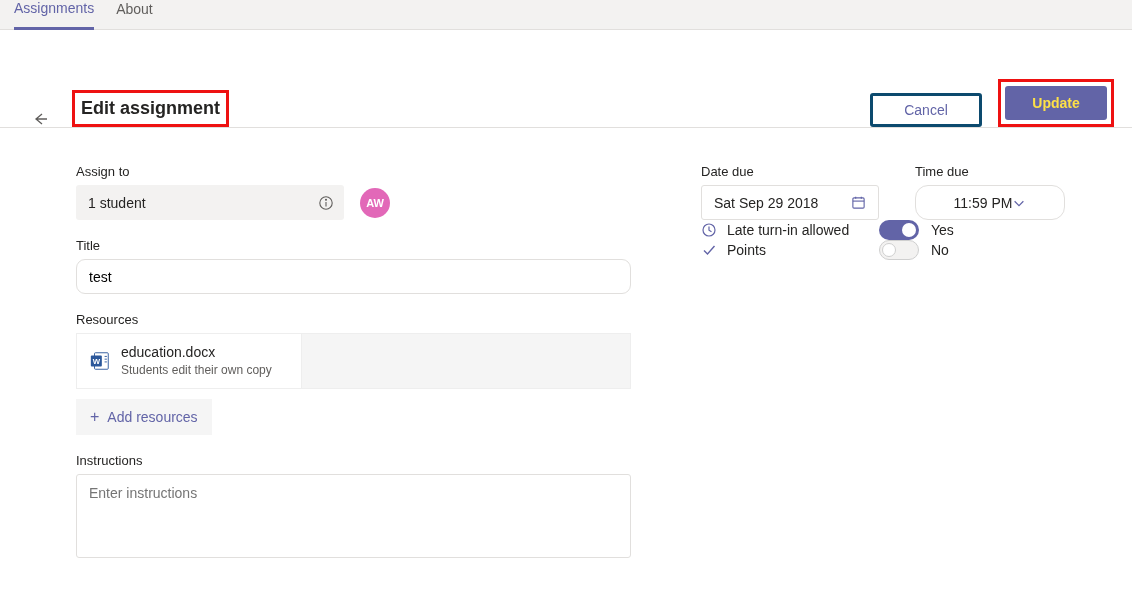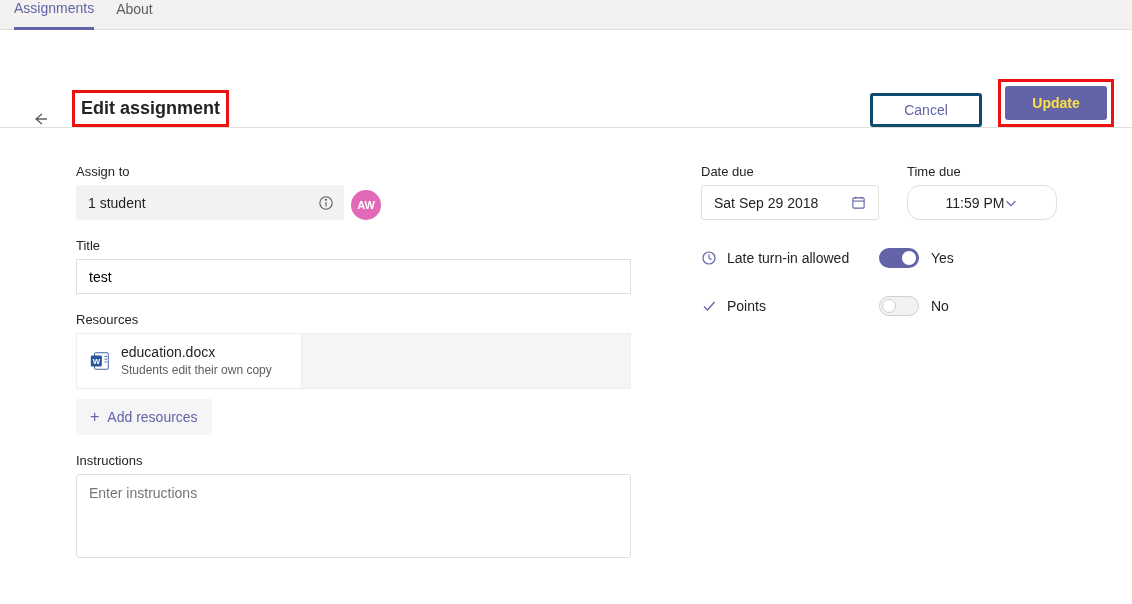--- a/index.html
+++ b/index.html
@@ -13,41 +13,41 @@
   .hl-red { border: 3px solid #e11; }
   .header-spacer { flex: 1; }
   .btn { height: 34px; border-radius: 3px; font-size: 14px; display: inline-flex; align-items: center; justify-content: center; cursor: pointer; }
   .btn-cancel { width: 112px; border: 3px solid #0c4a6e; color: #6264a7; background: #fff; margin-right: 16px; }
   .btn-update { width: 102px; border: none; color: #fde047; background: #6264a7; font-weight: 600; }
   .update-wrap { padding: 4px; margin-right: 2px; }
   .form-area { display: flex; padding: 36px 76px 40px 76px; gap: 70px; align-items: flex-start; }
   .col-left { flex: 0 0 555px; }
   .col-right { flex: 0 0 360px; }
   .label { font-size: 13px; color: #252423; margin-bottom: 6px; }
-  .assign-field { display: flex; align-items: flex-end; gap: 7px; margin-bottom: 18px; }
+  .assign-field { display: flex; align-items: center; gap: 16px; margin-bottom: 18px; }
   .assign-input { width: 268px; height: 35px; background: #f3f2f1; border-radius: 3px; display: flex; align-items: center; padding: 0 10px 0 12px; color: #252423; }
   .info-icon { margin-left: auto; width: 16px; height: 16px; color: #605e5c; }
   .avatar { width: 30px; height: 30px; border-radius: 50%; background: #e268b8; color: #fff; font-size: 11px; font-weight: 600; display: flex; align-items: center; justify-content: center; }
-  .text-input { width: 100%; height: 35px; border: 1px solid #e1dfdd; border-radius: 0; padding: 5px 12px; font-size: 14px; outline: none; }
+  .text-input { width: 100%; height: 35px; border: 1px solid #e1dfdd; border-radius: 9px; padding: 5px 12px; font-size: 14px; outline: none; }
   .instructions-input { width: 100%; height: 84px; border: 1px solid #e1dfdd; border-radius: 3px; padding: 10px 12px; font-size: 14px; color: #a19f9d; resize: none; outline: none; }
   .section { margin-bottom: 18px; }
   .resource-item { display: flex; align-items: center; height: 56px; background: #f5f5f5; padding: 0 12px; border: 1px solid #eee; }
   .resource-item.highlight { background: #fff; }
   .doc-icon { width: 22px; height: 22px; margin-right: 10px; }
   .resource-name { font-size: 14px; color: #252423; line-height: 1.1; }
   .resource-sub { font-size: 12px; color: #605e5c; margin-top: 2px; }
   .add-resources { display: inline-flex; align-items: center; height: 36px; padding: 0 14px; background: #f5f5f5; color: #6264a7; font-size: 14px; margin-top: 10px; cursor: pointer; }
   .add-resources .plus { font-size: 16px; margin-right: 8px; }
-  .right-row { display: flex; gap: 28px; }
+  .right-row { display: flex; gap: 36px; }
   .date-box, .time-box { height: 35px; border: 1px solid #e1dfdd; border-radius: 3px; display: flex; align-items: center; padding: 0 12px; cursor: pointer; }
   .date-box { width: 178px; }
   .time-box { width: 150px; justify-content: center; border-radius: 13px; }
   .cal-icon, .chev-icon { color: #6264a7; }
   .cal-icon { margin-left: auto; }
-  .setting-row { display: flex; align-items: center; margin-top: 28px; }
+  .setting-row { display: flex; align-items: center; }
   .setting-row .icon { width: 16px; height: 16px; color: #6264a7; margin-right: 10px; flex-shrink: 0; }
   .setting-row .setting-label { width: 152px; color: #252423; font-size: 14px; }
   .toggle { width: 40px; height: 20px; border-radius: 10px; position: relative; margin-right: 12px; cursor: pointer; }
   .toggle.on { background: #6264a7; }
   .toggle.off { background: #f3f2f1; border: 1px solid #cfcfcf; }
   .knob { width: 14px; height: 14px; border-radius: 50%; background: #fff; position: absolute; top: 3px; }
   .toggle.on .knob { right: 3px; }
   .toggle.off .knob { left: 2px; background: #fff; border: 1px solid #cfcfcf; top: 2px; }
   .toggle-label { font-size: 14px; }
   svg { display: block; }

